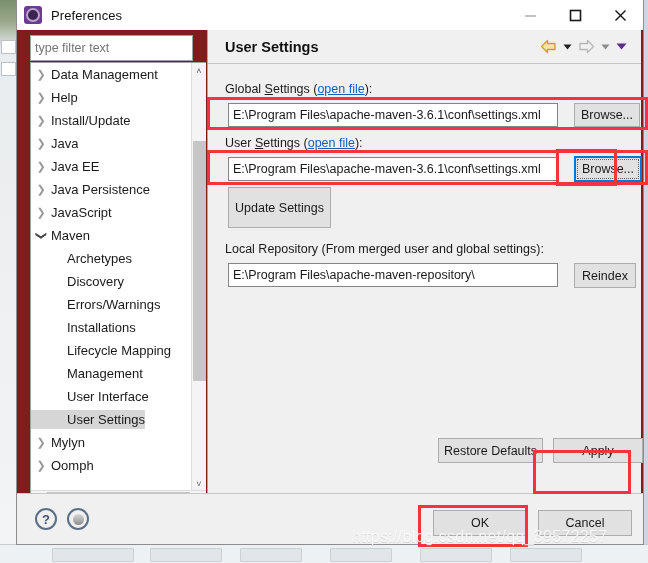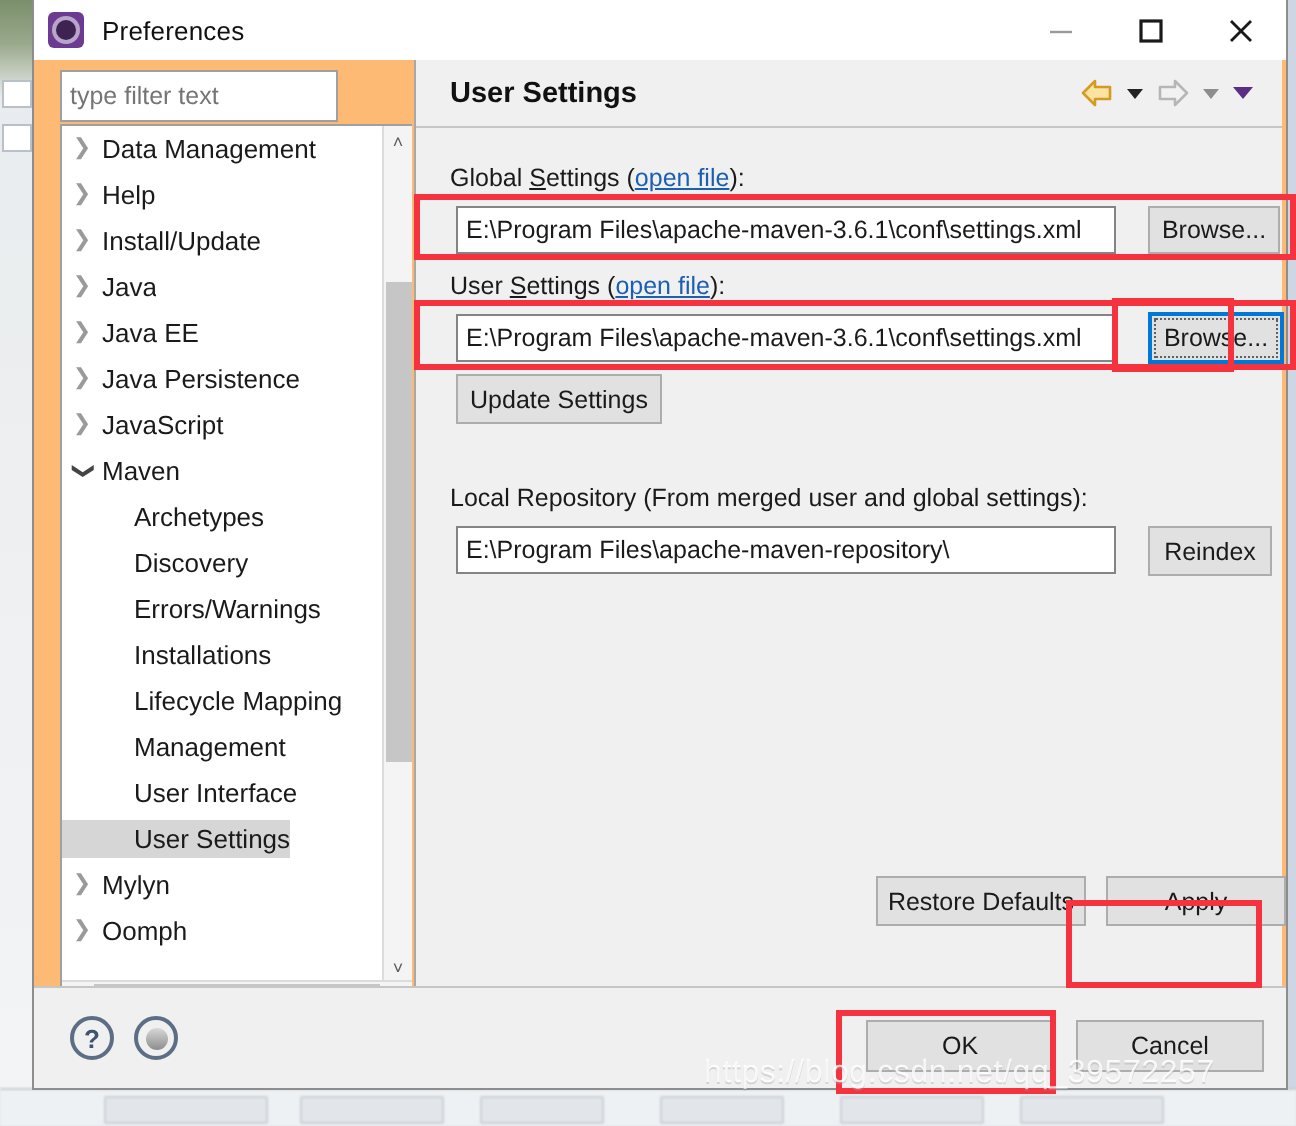--- a/index.html
+++ b/index.html
@@ -55,21 +55,21 @@
     background: #cdd6e2;
   }
 
   
   #dialog {
     position: absolute;
     left: 16px;
     top: 0;
     width: 628px;
     height: 545px;
-    background: #fdba74;
+    background: #7f1d1d;
     border: 1px solid #8d8d8d;
     border-top: none;
     box-sizing: border-box;
   }
 
   
   #titlebar {
     position: absolute;
     left: 0; top: 0; right: 0;
     height: 30px;
@@ -126,21 +126,21 @@
   
   #left-panel {
     position: absolute;
     left: 0; top: 30px;
     width: 188px;
     bottom: 0;
   }
   #filter-input {
     position: absolute;
     left: 13px; top: 5px;
-    width: 139px;
+    width: 163px;
     height: 22px;
     box-sizing: border-box;
     background: #ffffff;
     border: 1px solid #a0a0a0;
     color: #8a8a8a;
     font-size: 12.5px;
     padding: 12px 4px;
     line-height: 20px;
     font-family: "Liberation Sans", sans-serif;
   }
@@ -556,21 +556,21 @@
 
       <div class="field-label" style="left:17px; top:73px;">
         <span>User </span><span class="mnemonic">S</span><span>ettings (</span><a href="#">open file</a><span>):</span>
       </div>
       <div class="txtfield" style="left:20px; top:94px; width:330px;">E:\Program Files\apache-maven-3.6.1\conf\settings.xml</div>
       <div class="btn focused" style="left:366px; top:93px; width:68px; height:26px;">
         <span class="inner-dots"></span>
         <span>Browse...</span>
       </div>
 
-      <div class="btn" style="left:20px; top:124px; width:103px; height:25px;">Update Settings</div>
+      <div class="btn" style="left:20px; top:124px; width:103px; height:41px;">Update Settings</div>
 
       <div class="field-label" style="left:17px; top:179px;">Local Repository (From merged user and global settings):</div>
       <div class="txtfield" style="left:20px; top:200px; width:330px;">E:\Program Files\apache-maven-repository\</div>
       <div class="btn" style="left:366px; top:200px; width:62px; height:25px;">Reindex</div>
 
       <div class="btn" style="left:230px; top:375px; width:105px; height:25px;">Restore Defaults</div>
       <div class="btn" style="left:345px; top:375px; width:90px; height:25px;">Apply</div>
     </div>
   </div>
 

